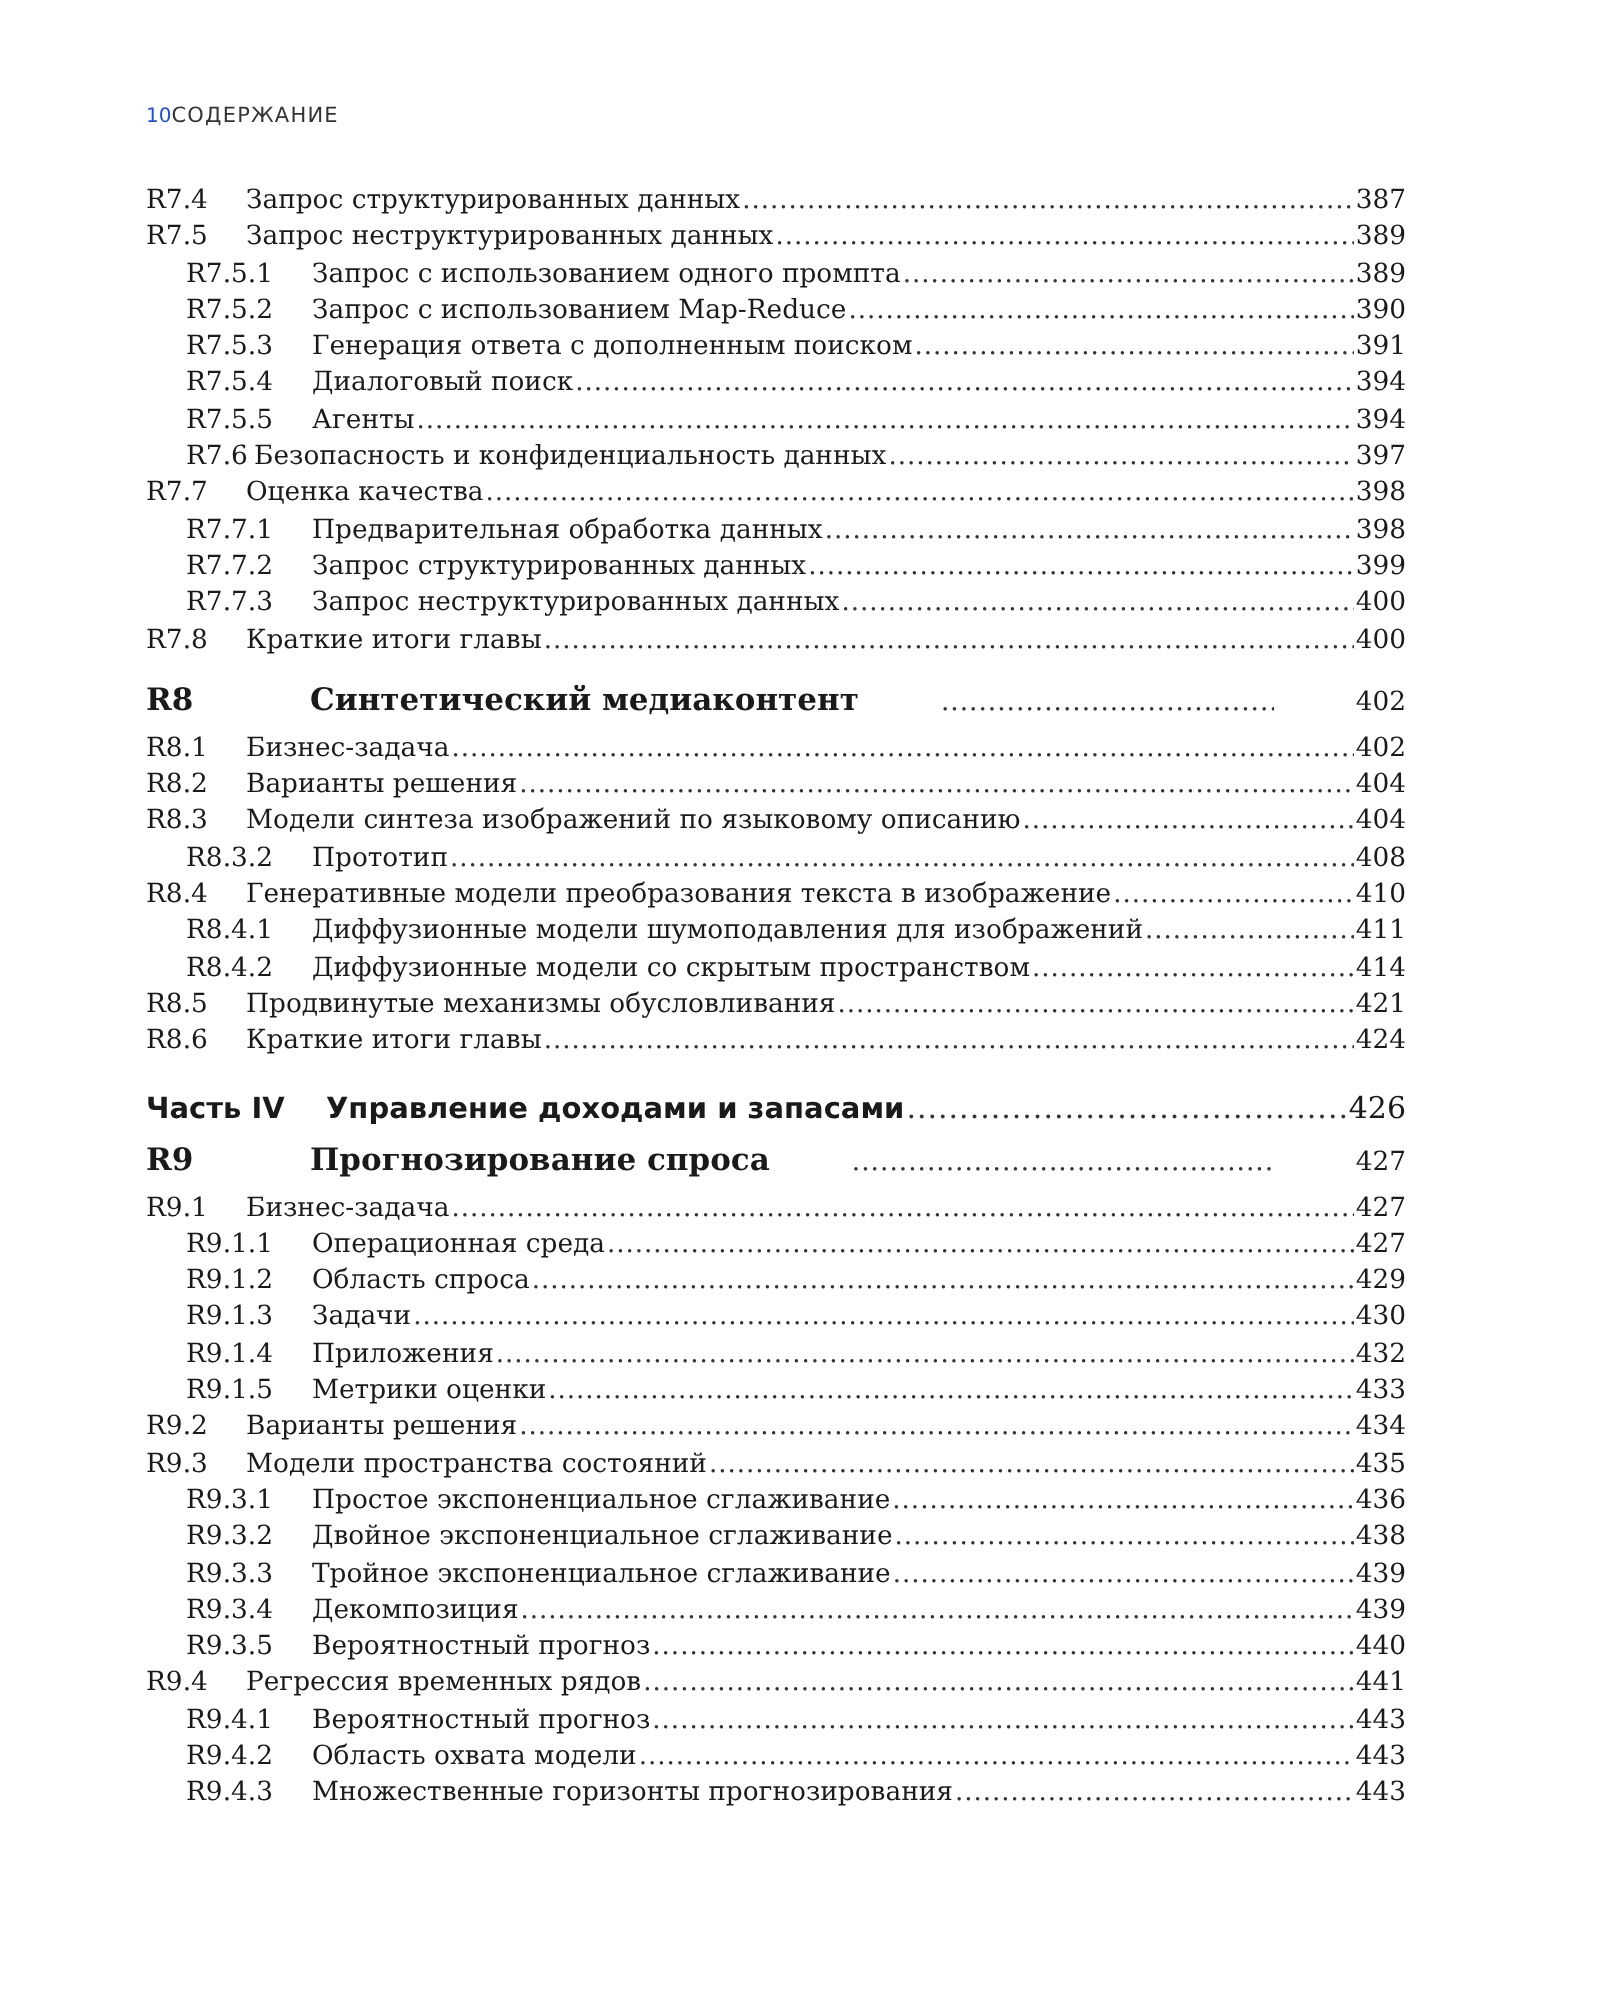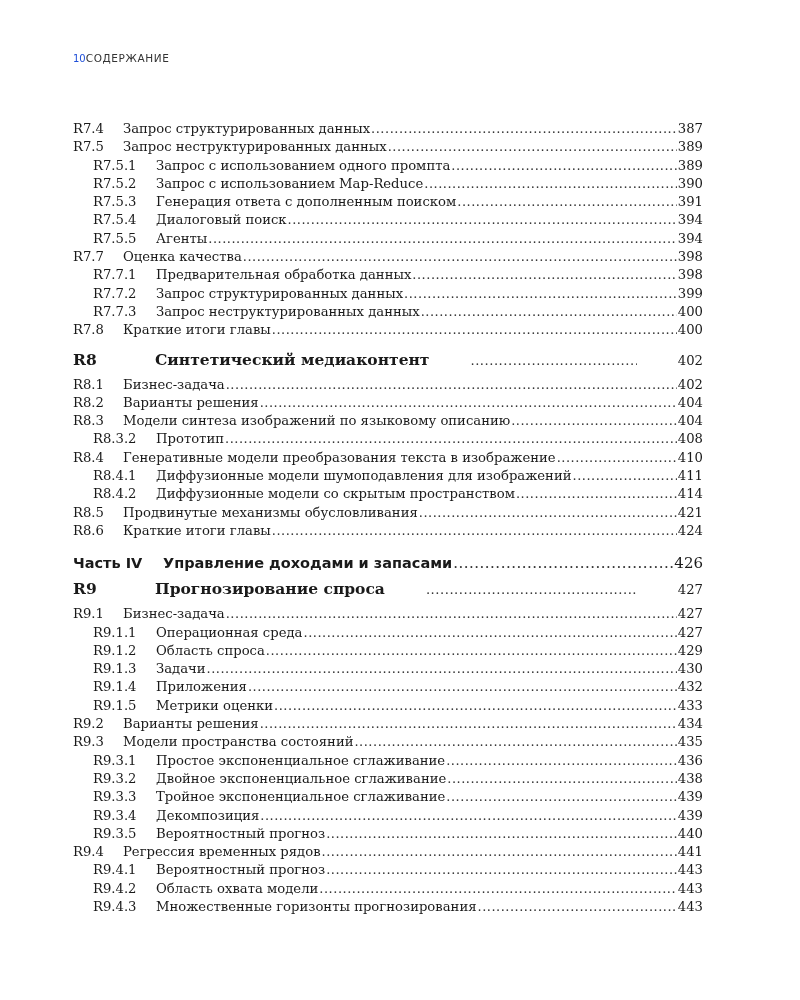--- a/index.html
+++ b/index.html
@@ -13,21 +13,21 @@
     display: flex; align-items: baseline;
     font-family: "DejaVu Sans", "Liberation Sans", sans-serif;
   }
   .header .pnum { font-size: 10px; color: #1d4ed8; }
   .header .htitle { font-size: 10.5px; letter-spacing: 0.6px; color: #333; }
   .toc { position: absolute; left: 73px; top: 92px; width: 630px; }
   .row {
     display: flex; align-items: baseline; height: 18.3px;
     font-size: 13.2px; line-height: 18.3px; white-space: nowrap;
   }
-  .row .num { flex: 0 0 auto; margin-top: 28px; }
+  .row .num { flex: 0 0 auto; }
   .row .title { flex: 0 0 auto; }
   .row .dots {
     flex: 1 1 auto; overflow: hidden; margin: 0 1px;
     font-size: 13px; letter-spacing: 0.5px; color: #333;
   }
   .row .dots::before {
     content: "..................................................................................................................................................................................................................";
   }
   .row .page { flex: 0 0 auto; text-align: right; }
 
@@ -94,20 +94,26 @@
       <span class="title">Диалоговый поиск</span>
       <span class="dots"></span>
       <span class="page">394</span>
     </div>
     <div class="row lvl2">
       <span class="num">R7.5.5</span>
       <span class="title">Агенты</span>
       <span class="dots"></span>
       <span class="page">394</span>
     </div>
+    <div class="row lvl2b">
+      <span class="num">R7.6</span>
+      <span class="title">Безопасность и конфиденциальность данных</span>
+      <span class="dots"></span>
+      <span class="page">397</span>
+    </div>
     <div class="row lvl1">
       <span class="num">R7.7</span>
       <span class="title">Оценка качества</span>
       <span class="dots"></span>
       <span class="page">398</span>
     </div>
     <div class="row lvl2">
       <span class="num">R7.7.1</span>
       <span class="title">Предварительная обработка данных</span>
       <span class="dots"></span>

